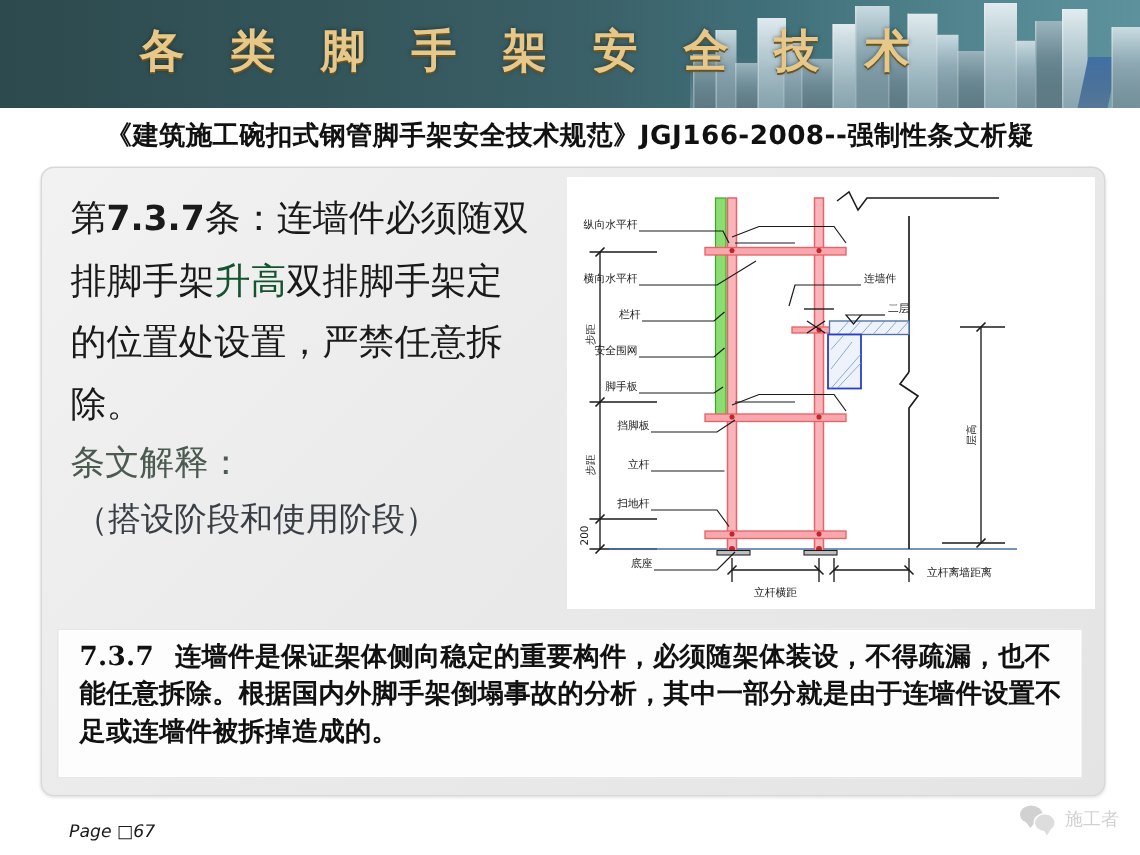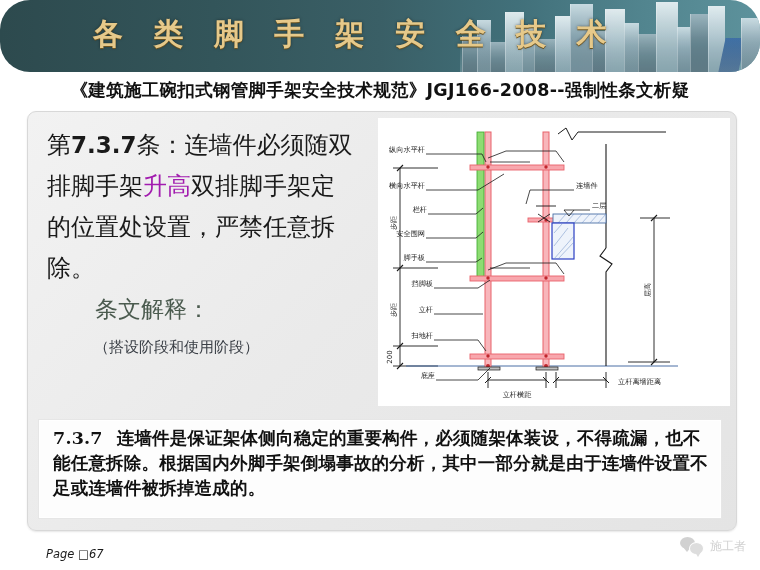--- a/index.html
+++ b/index.html
@@ -8,21 +8,20 @@
     background:#ffffff;
     font-family:"Liberation Sans","DejaVu Sans",sans-serif;
     position:relative;
   }
 
   
   #banner{
     position:absolute;left:0;top:0;width:760px;height:72px;
     background:linear-gradient(90deg,#2d4a4e 0%,#33555a 28%,#3a5f66 50%,#41707a 68%,#52858f 85%,#5d929c 100%);
     overflow:hidden;
-    border-radius:30px;
   }
   .city{position:absolute;bottom:0;right:0;width:300px;height:72px;overflow:hidden;opacity:.95;}
   .bld{position:absolute;bottom:0;background:linear-gradient(180deg,#cfe0e6 0%,#8fa9b4 45%,#56727d 100%);
        border-left:1px solid rgba(255,255,255,.35);}
   .bld.d{background:linear-gradient(180deg,#9fb7c0 0%,#5d7b86 55%,#37525c 100%);}
   .bld.l{background:linear-gradient(180deg,#e8f1f4 0%,#b3c8d0 50%,#76929c 100%);}
   .spire{position:absolute;bottom:0;width:0;height:0;border-left:5px solid transparent;border-right:5px solid transparent;
          border-bottom:30px solid #b9ccd4;}
   .blu{position:absolute;bottom:0;background:linear-gradient(180deg,#3f6fa6 0%,#2a4d78 100%);}
   #banner .haze{position:absolute;left:0;bottom:0;width:100%;height:34px;
@@ -58,30 +57,30 @@
     box-shadow:0 1px 2px rgba(0,0,0,.10);
   }
 
   
   #clause{
     position:absolute;left:47px;top:125px;width:310px;
     font-family:"DejaVu Serif","Liberation Serif",serif;
     font-size:24px;line-height:41px;color:#1a1a1a;
   }
   #clause .num{font-family:"DejaVu Sans","Liberation Sans",sans-serif;font-weight:bold;font-size:23px;}
-  #clause .hl{color:#a21caf;text-align:center;}
+  #clause .hl{color:#14532d;text-align:center;}
   #explain{
     position:absolute;left:47px;top:289px;width:310px;
     font-family:"DejaVu Serif","Liberation Serif",serif;
-    font-size:23px;line-height:40px;color:#4b5b4f;margin-left:48px;
+    font-size:23px;line-height:40px;color:#4b5b4f;
   }
   #stage{
     position:absolute;left:50px;top:327px;width:320px;
     font-family:"DejaVu Serif","Liberation Serif",serif;
-    font-size:15px;line-height:40px;color:#3a3f46;margin-left:44px;
+    font-size:22px;line-height:40px;color:#3a3f46;
   }
 
   
   #diagram{
     position:absolute;left:378px;top:118px;width:352px;height:288px;
     background:#86efac;overflow:hidden;
   }
   #diagram svg{display:block;}
 
   

